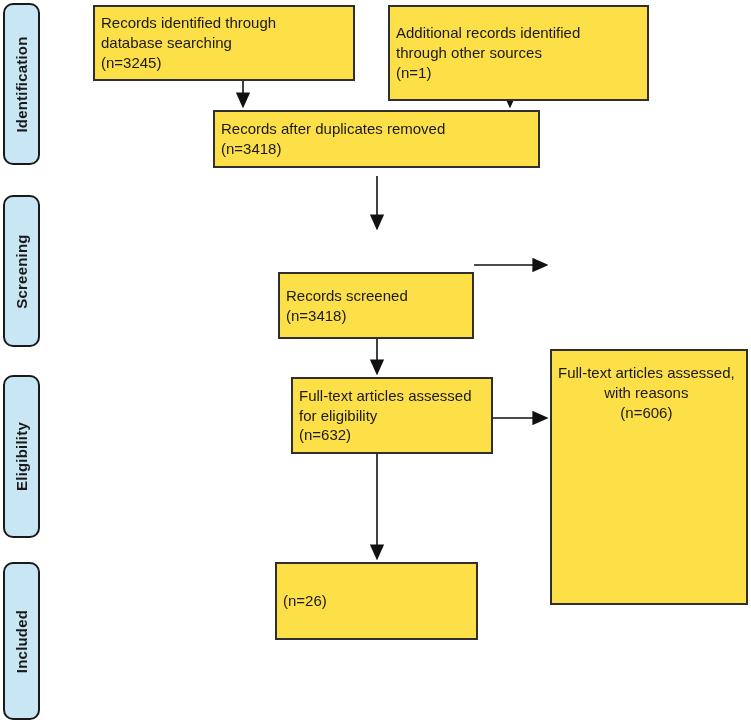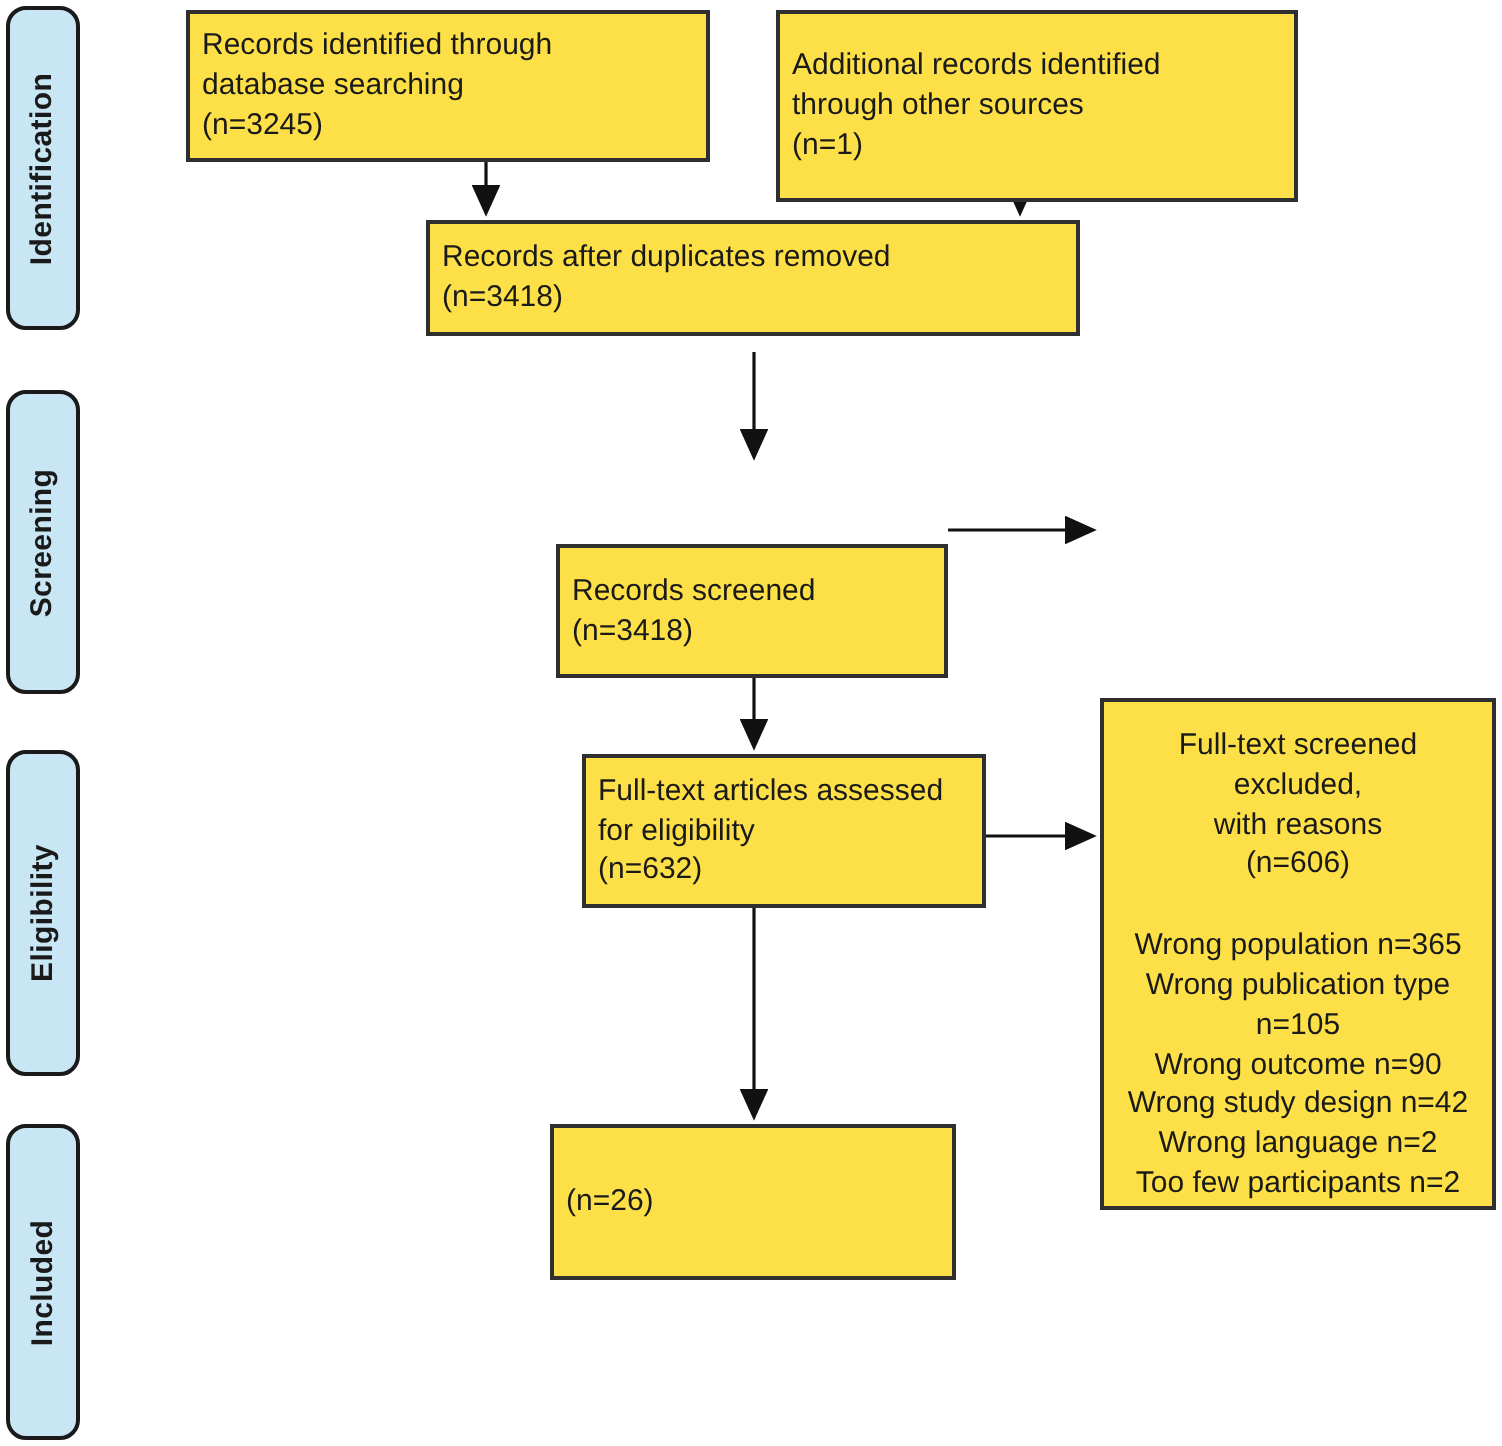--- a/index.html
+++ b/index.html
@@ -127,31 +127,23 @@
 
 
   <div class="fbox" style="left:275px; top:377px; width:202px; height:77px;margin-left:16px;">
     <span class="ln">Full-text articles assessed</span>
     <span class="ln">for eligibility</span>
     <span class="ln">(n=632)</span>
   </div>
 
   <div class="fbox topalign" style="left:550px; top:349px; width:198px; height:256px;">
     <div>
-      <span class="ln">Full-text screened excluded,</span>
+      <span class="ln">Full-text articles assessed,</span>
       <span class="ln">with reasons</span>
       <span class="ln">(n=606)</span>
-    </div>
-    <div class="reasons">
-      <span class="ln">Wrong population n=365</span>
-      <span class="ln">Wrong publication type n=105</span>
-      <span class="ln">Wrong outcome n=90</span>
-      <span class="ln">Wrong study design n=42</span>
-      <span class="ln">Wrong language n=2</span>
-      <span class="ln">Too few participants n=2</span>
     </div>
   </div>
 
   <div class="fbox" style="left:275px; top:562px; width:203px; height:78px;">
     <span class="ln">(n=26)</span>
   </div>
 
 </div>
 
 </body></html>

